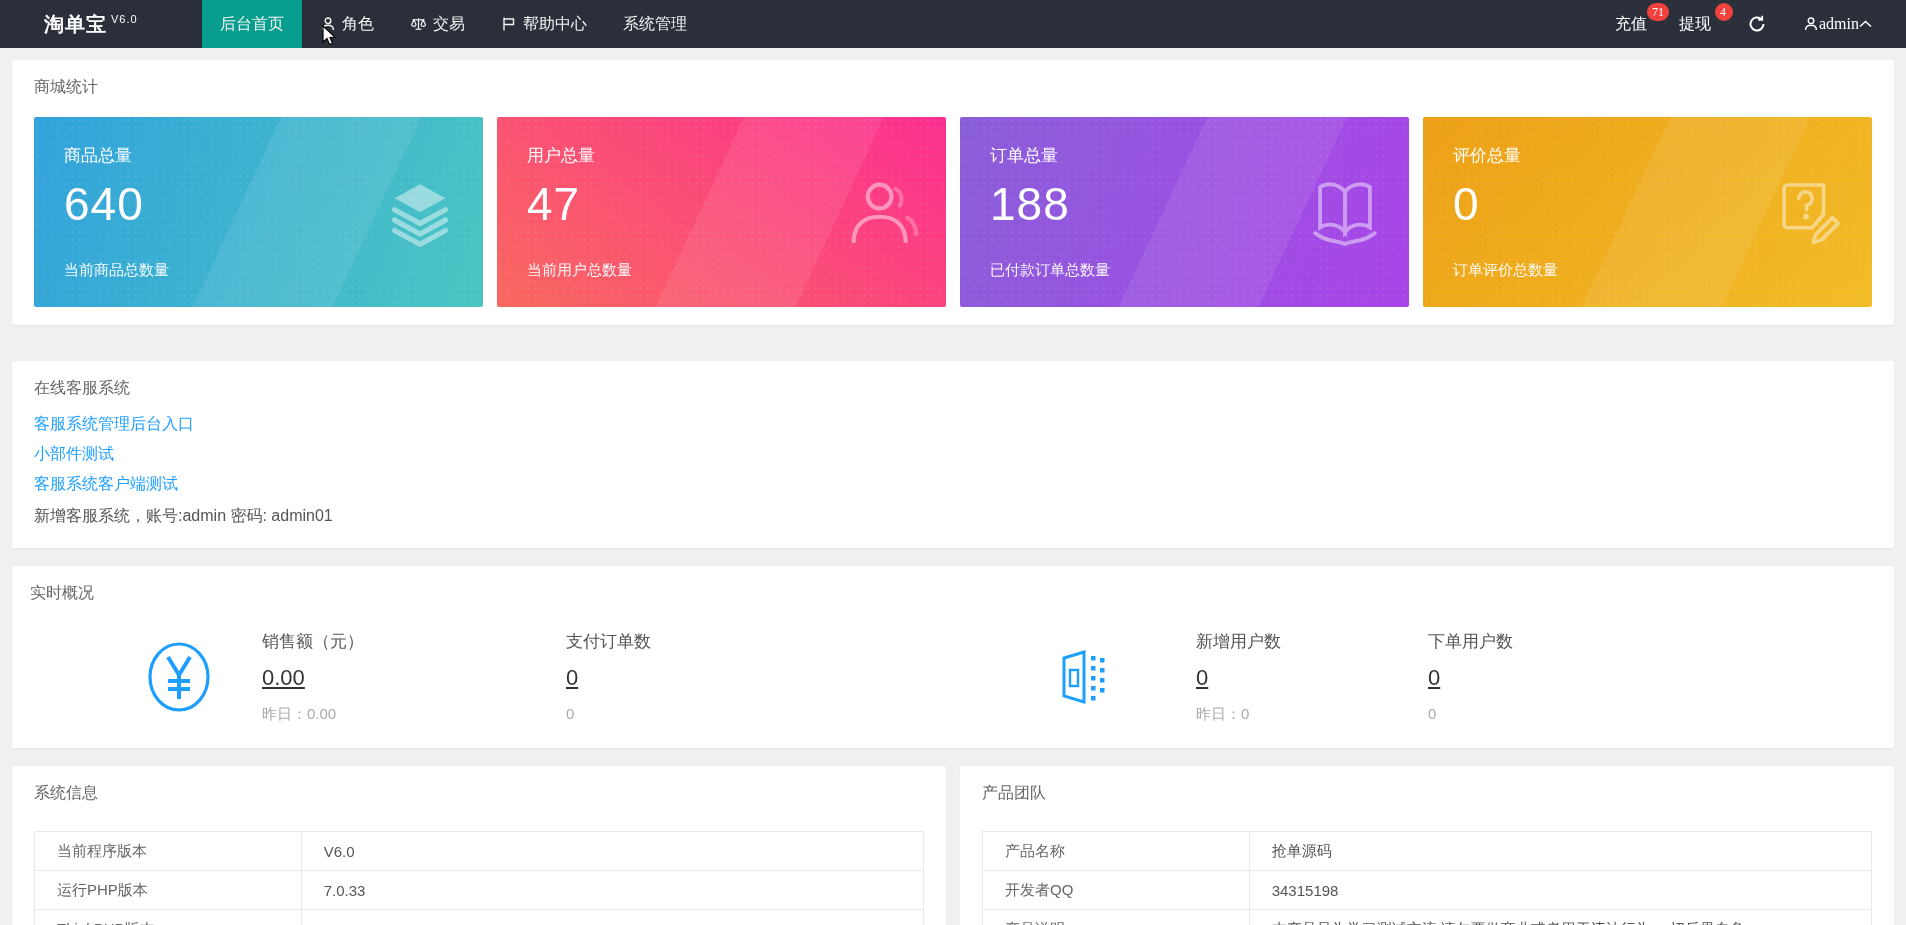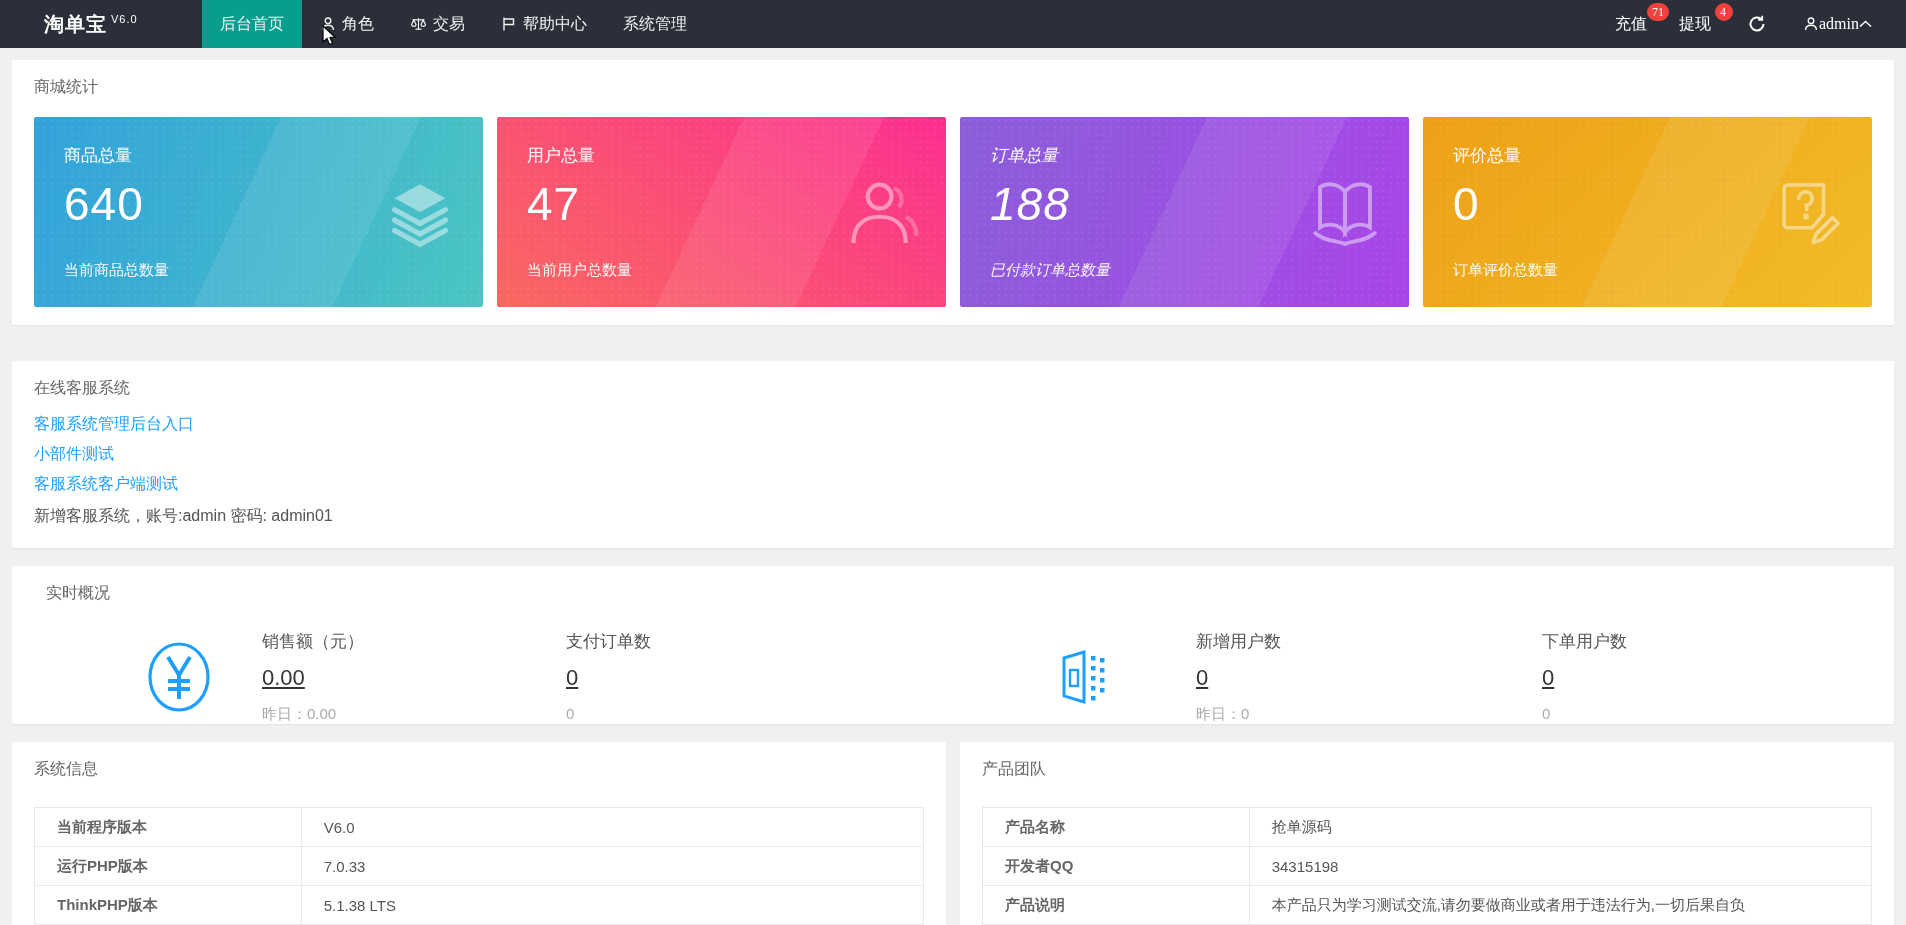--- a/index.html
+++ b/index.html
@@ -47,51 +47,51 @@
   }
   .card::before {
     content:""; position:absolute; inset:0; pointer-events:none;
     background:
       linear-gradient(115deg, transparent 46%, rgba(255,255,255,.08) 46%, rgba(255,255,255,.08) 72%, transparent 72%),
       radial-gradient(rgba(255,255,255,.06) 1px, transparent 1.6px);
     background-size:auto, 7px 7px;
   }
   .card-1 { background:linear-gradient(110deg, var(--c1a,#32a2db), var(--c1b,#4ac5c2)); }
   .card-2 { background:linear-gradient(215deg, var(--c2a,#fc2e90), var(--c2b,#f9685f)); }
-  .card-3 { background:linear-gradient(110deg, var(--c3a,#8a5ed9), var(--c3b,#a944e8));font-style:italic; }
+  .card-3 { background:linear-gradient(110deg, var(--c3a,#8a5ed9), var(--c3b,#a944e8)); }
   .card-4 { background:linear-gradient(135deg, var(--c4a,#eda016), var(--c4b,#f2bc27)); }
   .card .label { font-size:17px; }
   .card .value { font-size:46px; font-weight:400; margin-top:10px; letter-spacing:1px; }
   .card .sublabel { font-size:15px; margin-top:auto; opacity:.95; }
   .card .big-icon { position:absolute; right:26px; top:50%; transform:translateY(-50%); opacity:.45; }
   
   .service-panel { padding:17px 22px 20px; }
   .service-links { margin-top:13px; }
   .service-links a {
     display:table; color:var(--link-blue,#1e9fff); text-decoration:none; font-size:16px;
     line-height:24px; margin-bottom:6px; cursor:pointer;
   }
   .service-note { font-size:16px; color:#555; margin-top:8px; line-height:24px; }
   
-  .realtime-panel { padding:17px 34px 22px; height:158px; position:relative; }
+  .realtime-panel { padding:17px 18px 22px; height:182px; position:relative; }
   .rt-row { position:absolute; left:0; top:58px; right:0; height:106px; }
   .rt-icon { position:absolute; top:50%; transform:translateY(-50%); }
   .rt-icon.yen { left:134px; }
   .rt-icon.building { left:1044px; }
   .rt-stat { position:absolute; top:6px; }
   .rt-stat .rt-label { font-size:17px; color:#555; }
   .rt-stat .rt-value { font-size:22px; color:#333; margin-top:12px;text-decoration:underline; }
   .rt-stat .rt-sub { font-size:15px; color:#aaa; margin-top:14px; }
-  .rt-s1 { left:250px; } .rt-s2 { left:554px; } .rt-s3 { left:1184px; } .rt-s4 { left:1530px; }
+  .rt-s1 { left:250px; } .rt-s2 { left:554px; } .rt-s3 { left:1184px; } .rt-s4 { left:1416px; }
   
   .bottom-row { display:flex; gap:14px; }
   .bottom-row .panel { flex:1; padding:17px 22px; height:290px; margin-bottom:0; }
   .info-table { width:100%; border-collapse:collapse; margin-top:27px; font-size:15px; }
   .info-table td { border:1px solid #e9e9e9; height:39px; padding-left:22px; color:#555; }
-  .info-table td.k { width:30%; color:#666;font-weight:bold; }
+  .info-table td.k { width:30%; color:#666; }
   
   .cursor { position:absolute; left:320px; top:25px; z-index:99; pointer-events:none; }
   svg { display:block; }
 </style>
 </head>
 <body>
 
 <nav class="navbar">
   <div class="brand">
     <span>淘单宝</span>

